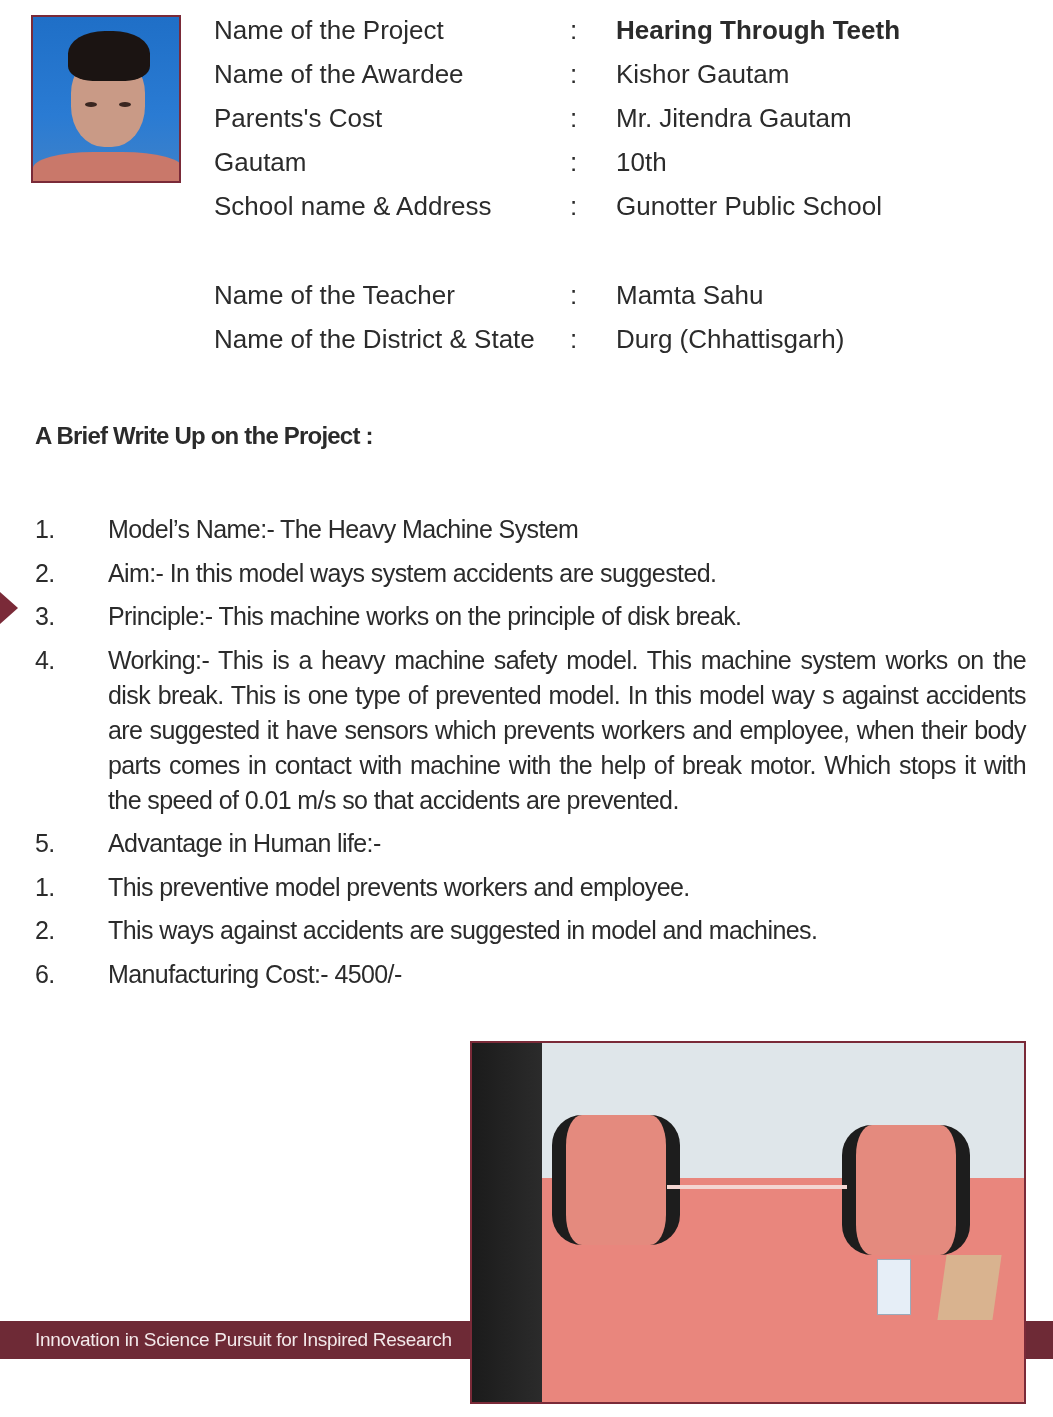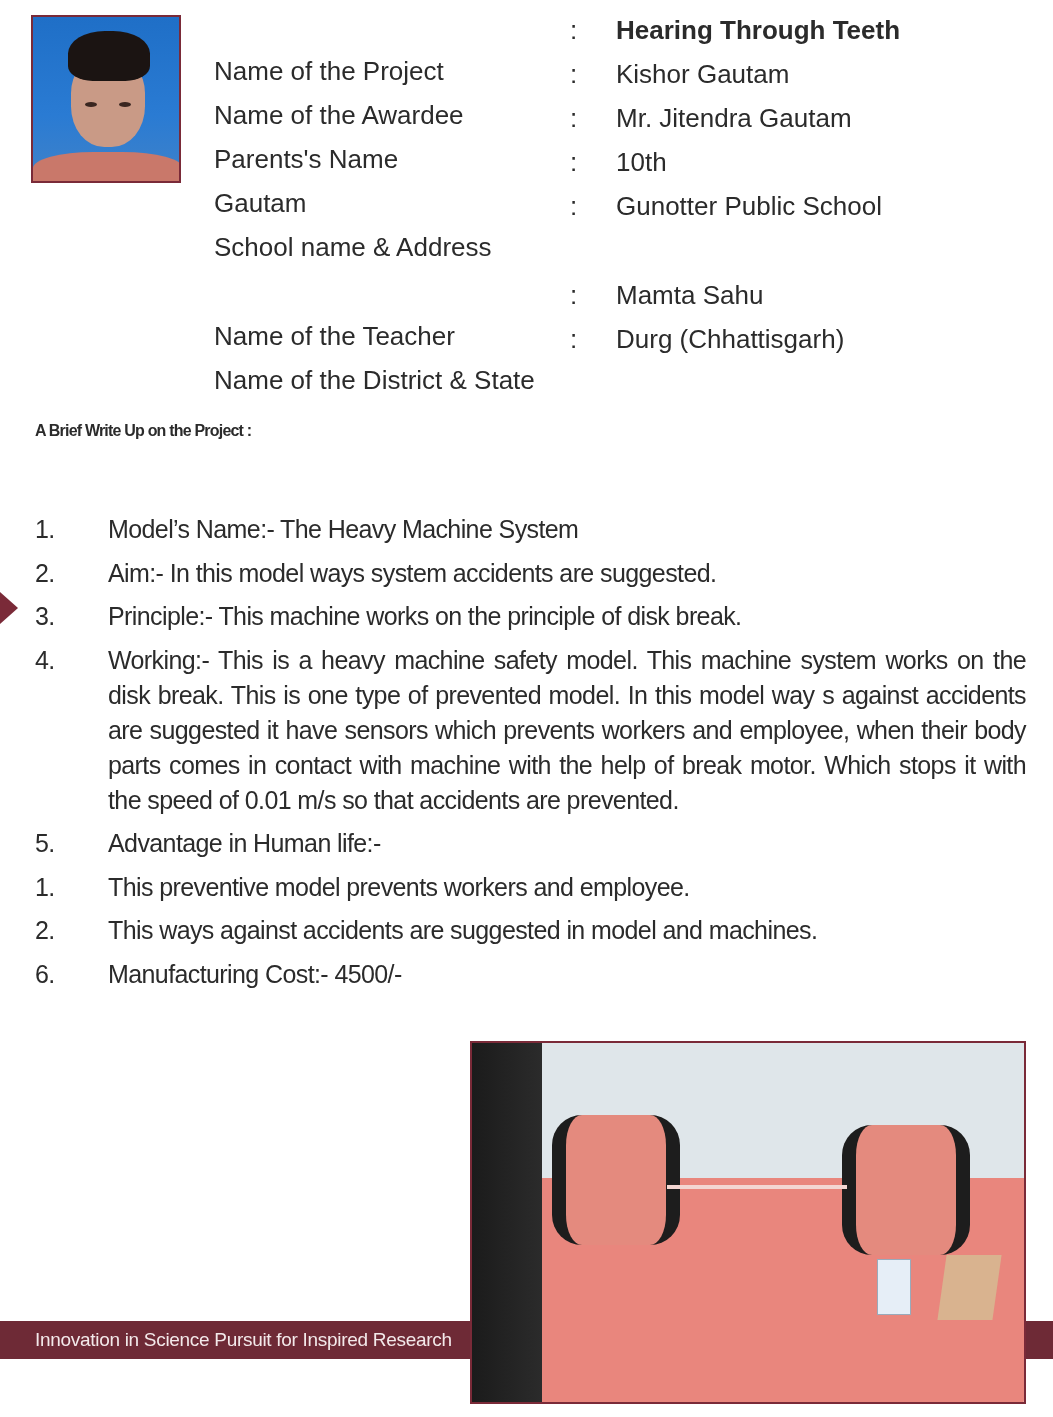--- a/index.html
+++ b/index.html
@@ -12,26 +12,26 @@
   .photo .hair { position: absolute; left: 35px; top: 14px; width: 82px; height: 50px;
                  background: #1b1412; border-radius: 45% 45% 30% 30%; }
   .photo .face { position: absolute; left: 38px; top: 40px; width: 74px; height: 90px;
                  background: #c99a86; border-radius: 40% 40% 45% 45%; }
   .photo .eye { position: absolute; top: 85px; width: 12px; height: 5px; background: #3a2620; border-radius: 50%; }
   .photo .shirt { position: absolute; left: 0; top: 135px; width: 150px; height: 40px;
                   background: #c9786a; border-radius: 40% 40% 0 0; }
 
   .info { position: absolute; left: 214px; top: 10px; width: 820px; }
   .info-row { position: absolute; left: 0; height: 40px; font-size: 26px; line-height: 40px; color: #2b2b2b; }
-  .info-label { position: absolute; left: 0; white-space: nowrap; margin-top: 41px; }
+  .info-label { position: absolute; left: 0; white-space: nowrap; }
   .info-colon { position: absolute; left: 356px; }
   .info-value { position: absolute; left: 402px; white-space: nowrap; text-align: center; }
   .info-value.bold { font-weight: bold; }
 
-  .section-title { position: absolute; left: 35px; top: 422px; font-size: 16px; font-weight: bold;
+  .section-title { position: absolute; left: 35px; top: 422px; font-size: 24px; font-weight: bold;
                    letter-spacing: -0.8px; color: #2b2b2b; }
 
   .list { position: absolute; left: 35px; top: 508px; width: 995px; }
   .item { position: absolute; left: 0; width: 995px; font-size: 25px; line-height: 35px; letter-spacing: -0.6px; }
   .item .num { position: absolute; left: 0; width: 40px; }
   .item .text { position: absolute; left: 73px; width: 918px; text-align: justify; }
 
   .marker { position: absolute; left: 0; top: 592px; width: 0; height: 0;
             border-top: 16px solid transparent; border-bottom: 16px solid transparent;
             border-left: 18px solid #7a2a38; }
@@ -73,21 +73,21 @@
     <span class="info-label">Name of the Project</span>
     <span class="info-colon">:</span>
     <span class="info-value bold">Hearing Through Teeth</span>
   </div>
   <div class="info-row" style="top:44px">
     <span class="info-label">Name of the Awardee</span>
     <span class="info-colon">:</span>
     <span class="info-value">Kishor Gautam</span>
   </div>
   <div class="info-row" style="top:88px">
-    <span class="info-label">Parents's Name</span>
+    <span class="info-label">Parents's Cost</span>
     <span class="info-colon">:</span>
     <span class="info-value">Mr. Jitendra Gautam</span>
   </div>
   <div class="info-row" style="top:132px">
     <span class="info-label">Gautam</span>
     <span class="info-colon">:</span>
     <span class="info-value">10th</span>
   </div>
   <div class="info-row" style="top:176px">
     <span class="info-label">School name &amp; Address</span>

